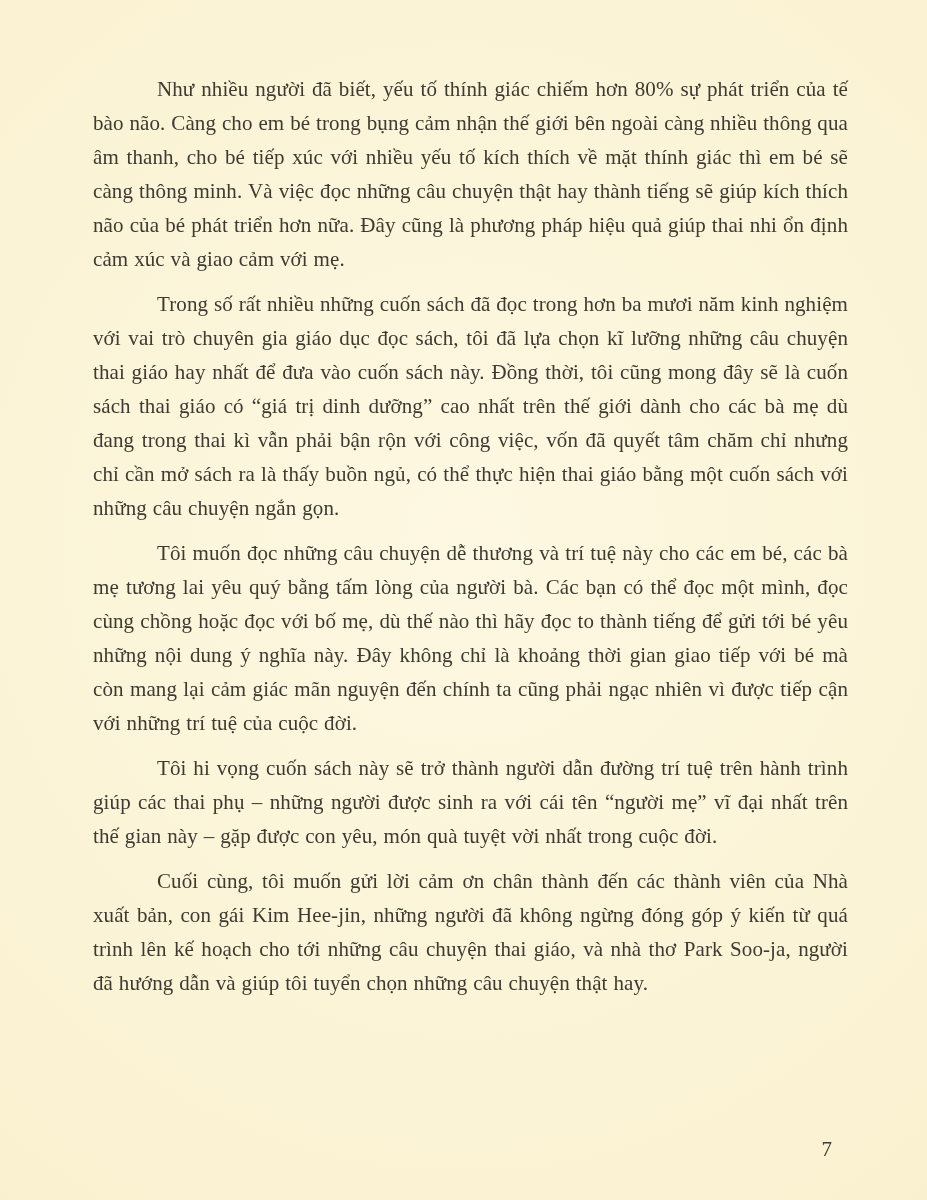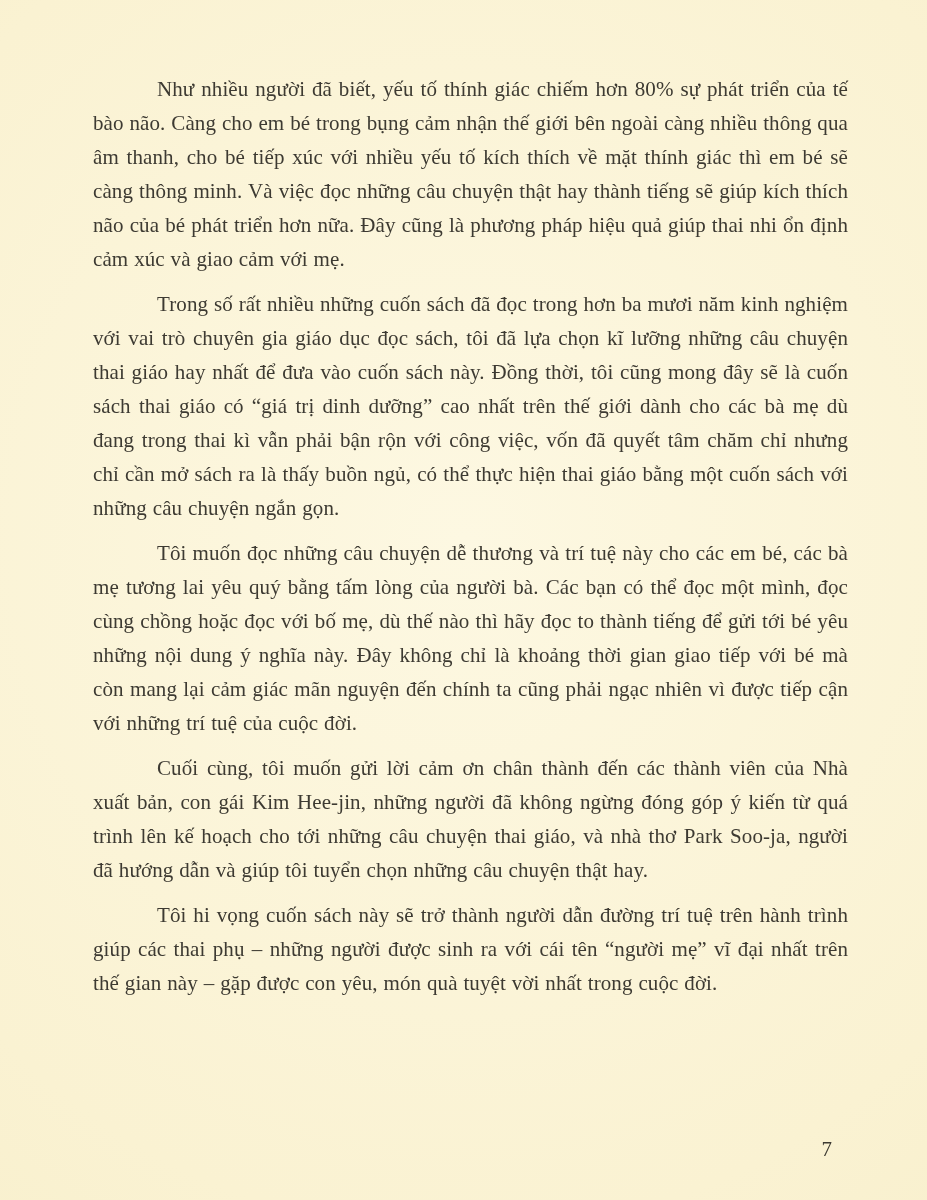--- a/index.html
+++ b/index.html
@@ -48,17 +48,17 @@
   }
 </style>
 </head>
 <body>
 
 <div class="book-page">
   <div class="text-block">
     <p>Như nhiều người đã biết, yếu tố thính giác chiếm hơn 80% sự phát triển của tế bào não. Càng cho em bé trong bụng cảm nhận thế giới bên ngoài càng nhiều thông qua âm thanh, cho bé tiếp xúc với nhiều yếu tố kích thích về mặt thính giác thì em bé sẽ càng thông minh. Và việc đọc những câu chuyện thật hay thành tiếng sẽ giúp kích thích não của bé phát triển hơn nữa. Đây cũng là phương pháp hiệu quả giúp thai nhi ổn định cảm xúc và giao cảm với mẹ.</p>
     <p>Trong số rất nhiều những cuốn sách đã đọc trong hơn ba mươi năm kinh nghiệm với vai trò chuyên gia giáo dục đọc sách, tôi đã lựa chọn kĩ lưỡng những câu chuyện thai giáo hay nhất để đưa vào cuốn sách này. Đồng thời, tôi cũng mong đây sẽ là cuốn sách thai giáo có “giá trị dinh dưỡng” cao nhất trên thế giới dành cho các bà mẹ dù đang trong thai kì vẫn phải bận rộn với công việc, vốn đã quyết tâm chăm chỉ nhưng chỉ cần mở sách ra là thấy buồn ngủ, có thể thực hiện thai giáo bằng một cuốn sách với những câu chuyện ngắn gọn.</p>
     <p>Tôi muốn đọc những câu chuyện dễ thương và trí tuệ này cho các em bé, các bà mẹ tương lai yêu quý bằng tấm lòng của người bà. Các bạn có thể đọc một mình, đọc cùng chồng hoặc đọc với bố mẹ, dù thế nào thì hãy đọc to thành tiếng để gửi tới bé yêu những nội dung ý nghĩa này. Đây không chỉ là khoảng thời gian giao tiếp với bé mà còn mang lại cảm giác mãn nguyện đến chính ta cũng phải ngạc nhiên vì được tiếp cận với những trí tuệ của cuộc đời.</p>
+    <p>Tôi hi vọng cuốn sách này sẽ trở thành người dẫn đường trí tuệ trên hành trình giúp các thai phụ – những người được sinh ra với cái tên “người mẹ” vĩ đại nhất trên thế gian này – gặp được con yêu, món quà tuyệt vời nhất trong cuộc đời.</p>
     <p>Cuối cùng, tôi muốn gửi lời cảm ơn chân thành đến các thành viên của Nhà xuất bản, con gái Kim Hee-jin, những người đã không ngừng đóng góp ý kiến từ quá trình lên kế hoạch cho tới những câu chuyện thai giáo, và nhà thơ Park Soo-ja, người đã hướng dẫn và giúp tôi tuyển chọn những câu chuyện thật hay.</p>
-    <p>Tôi hi vọng cuốn sách này sẽ trở thành người dẫn đường trí tuệ trên hành trình giúp các thai phụ – những người được sinh ra với cái tên “người mẹ” vĩ đại nhất trên thế gian này – gặp được con yêu, món quà tuyệt vời nhất trong cuộc đời.</p>
   </div>
   <div class="page-number">7</div>
 </div>
 
 </body></html>

